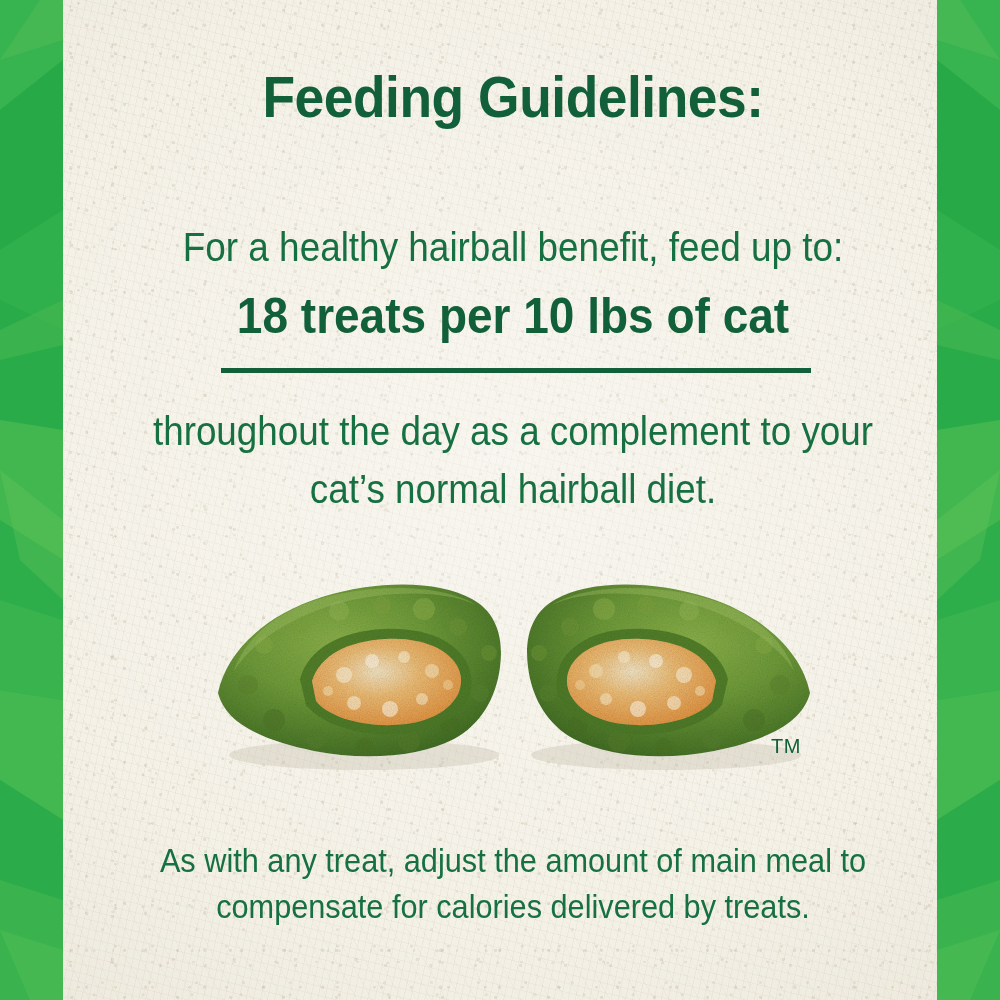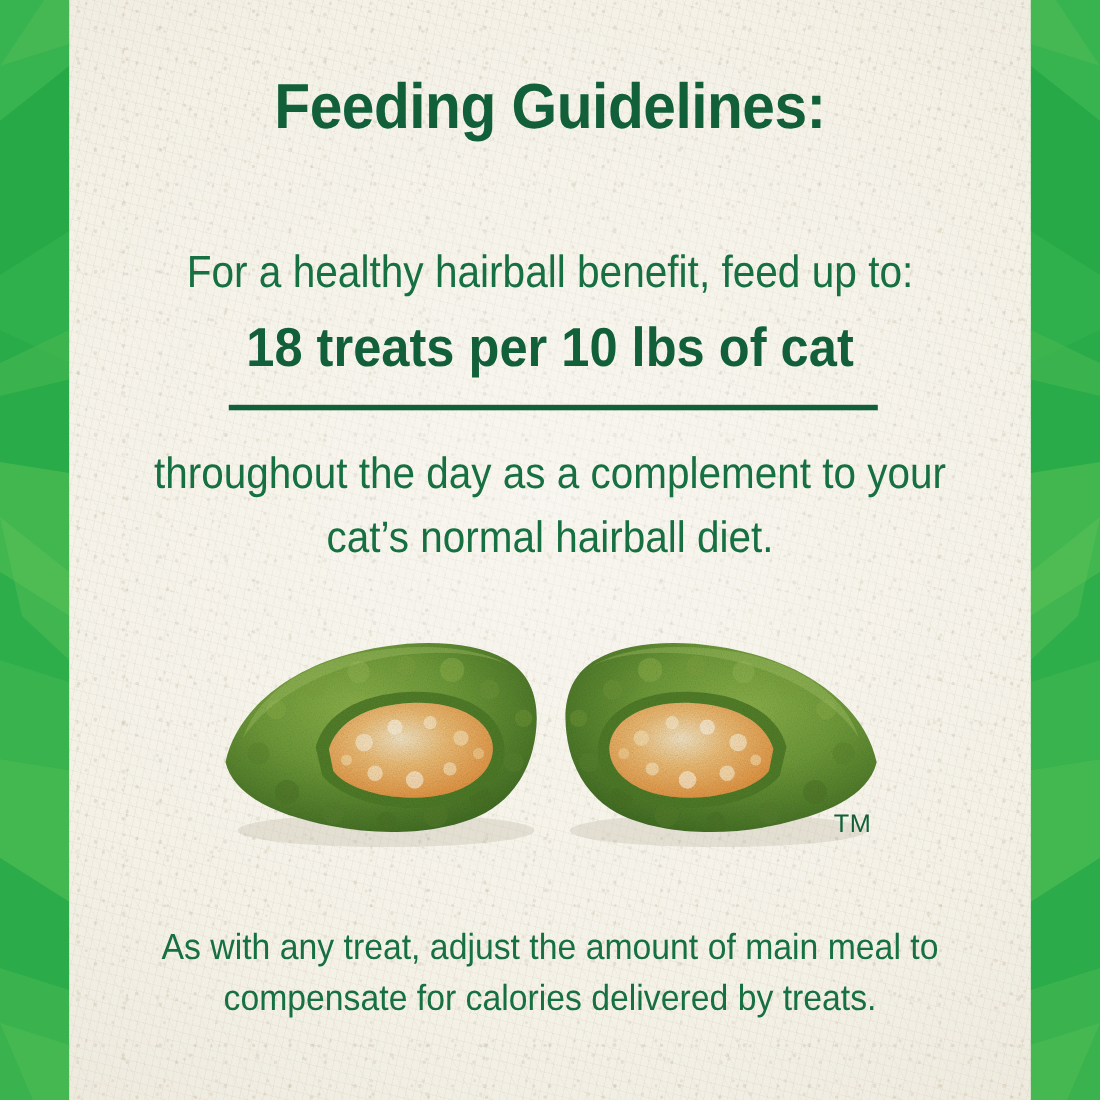--- a/index.html
+++ b/index.html
@@ -67,21 +67,21 @@
     height: 1000px;
     width: 63px;
   }
   .side-band.left  { left: 0; }
   .side-band.right { right: 0; }
   .side-band svg { display: block; width: 100%; height: 100%; }
 
   
   .content {
     position: absolute;
-    left: 63px;
+    left: 76px;
     top: 0;
     width: 808px;
     height: 1000px;
     text-decoration: underline;
   }
 
   .headline {
     position: absolute;
     top: 63px;
     left: 0;
@@ -173,21 +173,21 @@
   }
   .product-photo svg { display: block; width: 100%; height: 100%; }
 
   .trademark {
     position: absolute;
     left: 695px;
     top: 735px;
     color: #12603a;
     font-family: "Liberation Sans", sans-serif;
     font-weight: 400;
-    font-size: 23px;
+    font-size: 20px;
     letter-spacing: .5px;
   }
 </style>
 </head>
 <body>
 
 <div id="package-panel">
 
   <div class="paper-texture"></div>
   <div class="paper-texture-2"></div>

